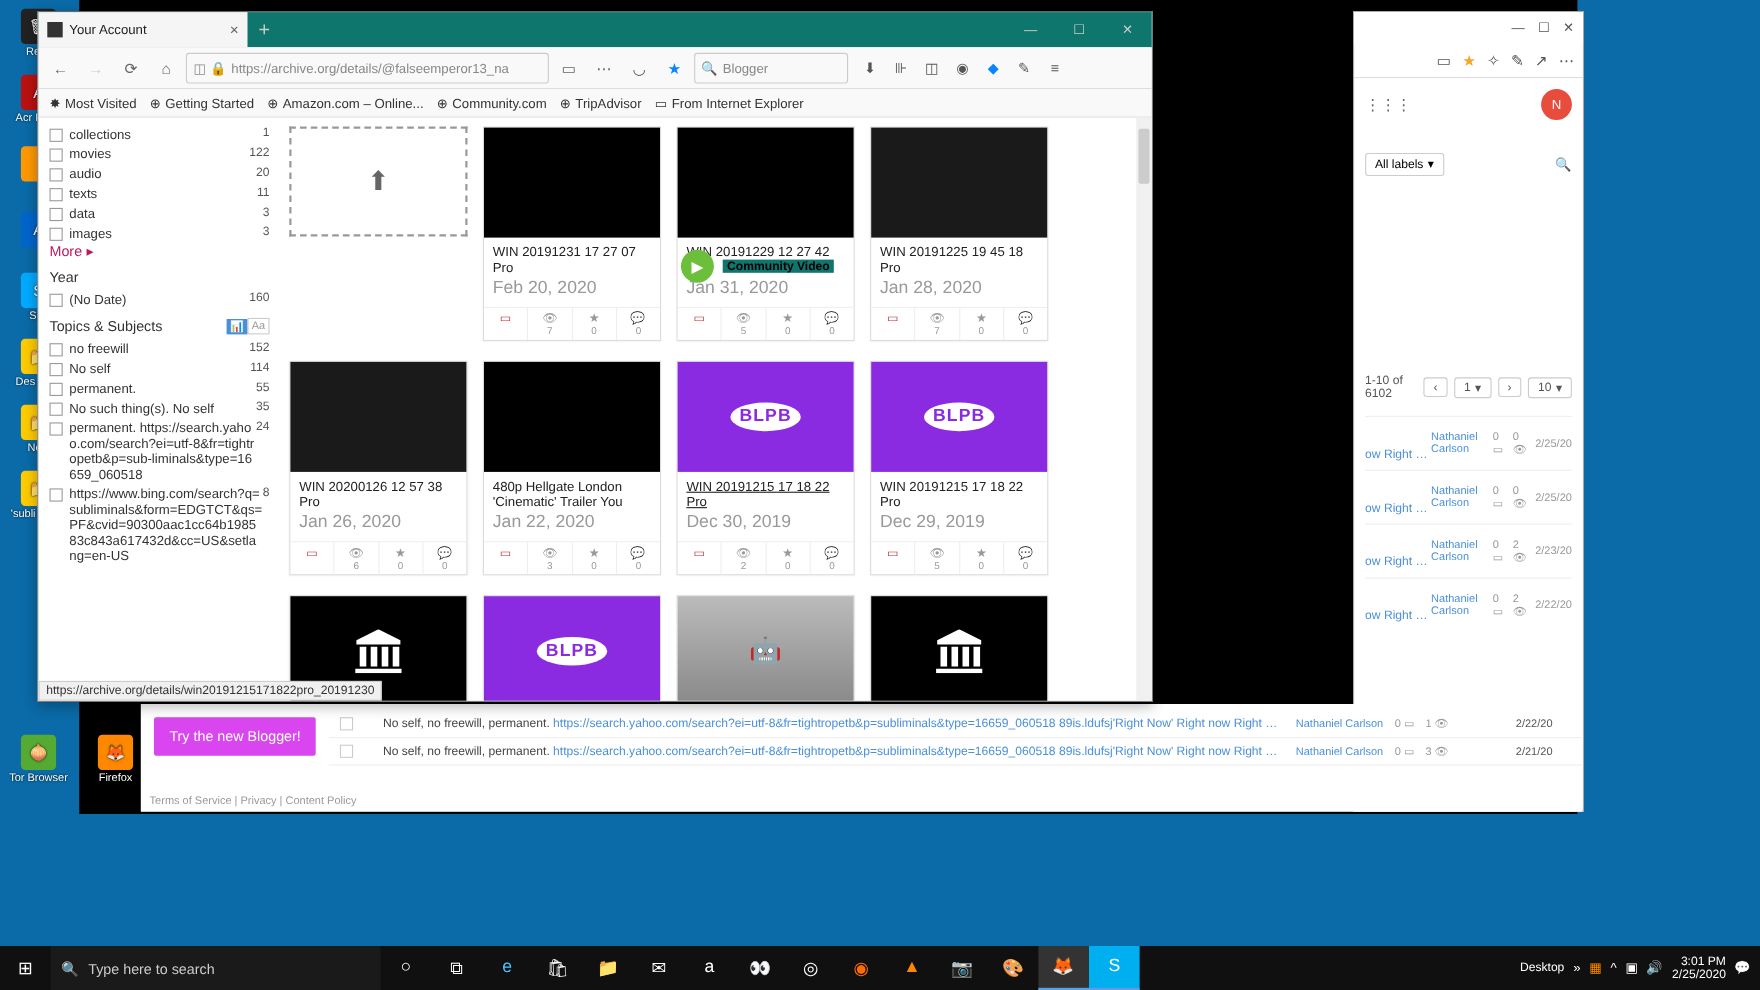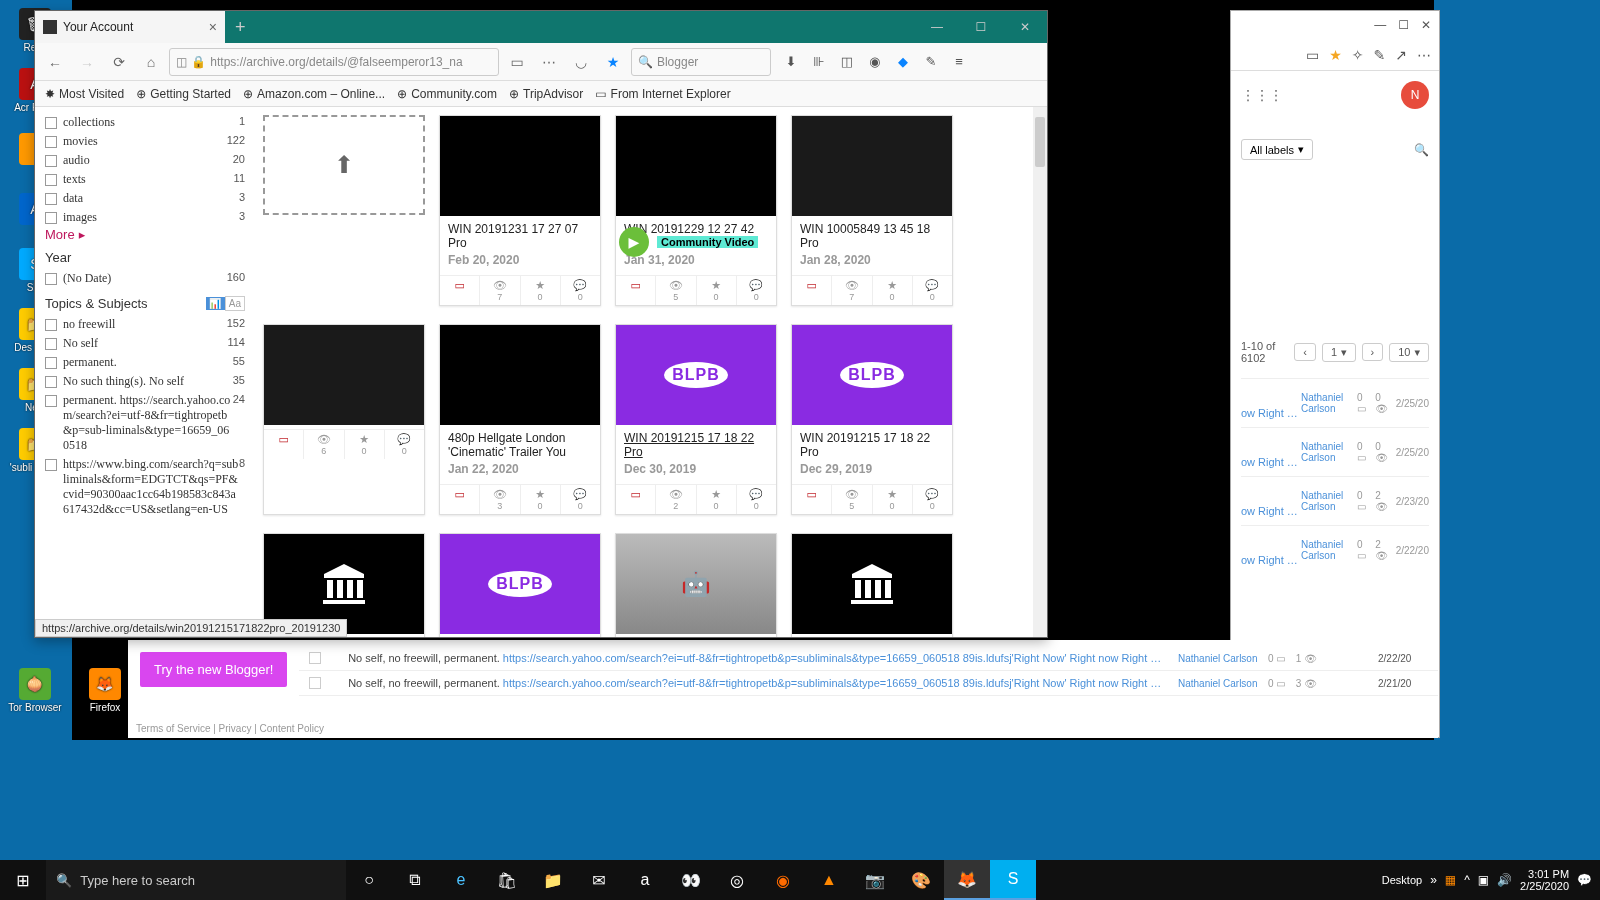--- a/index.html
+++ b/index.html
@@ -35,43 +35,43 @@
 .ff-content { flex:1; overflow:hidden; position:relative; background:#fff;}
 .ff-status { position:absolute; bottom:0; left:0; background:#f0f0f0; border:1px solid #ccc; font-size:11px; padding:2px 6px; color:#333; z-index:10;}
 .ff-scroll { position:absolute; right:0; top:0; width:14px; height:100%; background:#f0f0f0; }
 .ff-scroll-thumb{position:absolute;right:2px;top:10px;width:10px;height:50px;background:#ccc;border-radius:2px;}
 
 
 .archive { display:flex; height:100%; }
 .sidebar { width: 220px; padding:6px 10px; font-size:12px; color:#333; overflow:hidden;}
 .sidebar .row { display:flex; align-items:flex-start; padding:2px 0; }
 .sidebar .cb { width:12px;height:12px;border:1px solid #999;margin-right:6px;flex-shrink:0;margin-top:2px;}
-.sidebar .label { flex:1; word-break:break-all;font-family:Liberation Serif, serif;}
+.sidebar .label { flex:1; word-break:break-all;}
 .sidebar .count { color:#555; font-size:11px;}
 .sidebar h4 { font-size:13px; font-weight:normal; color:#333; margin:8px 0 4px; }
 .more { color:#be185d; font-size:13px; display:flex;align-items:center;gap:4px;}
 .grid { flex:1; padding:4px; overflow:hidden; position:relative;}
 .cards { display:flex; flex-wrap:wrap; gap:18px 14px; padding:4px;}
 .card { width:162px; background:#fff; border:1px solid #ddd; box-shadow:0 1px 2px rgba(0,0,0,.1);}
 .thumb { width:100%; height:100px; background:#000; display:flex;align-items:center;justify-content:center;color:#fff;font-size:24px;}
 .thumb.purple{background:#8a2be2;font-weight:bold;letter-spacing:1px;}
 .thumb.pillar{background:#000;}
 .thumb.dashed{background:#fff;border:2px dashed #999;}
 .card-body{padding:6px 8px 4px;}
 .card-title{font-size:12px;color:#222;line-height:1.2;margin-bottom:2px;}
 .card-title.u{text-decoration:underline;}
-.card-date{font-size:12px;color:#999;font-weight:bold;}
+.card-date{font-size:16px;color:#999;}
 .card-stats{display:flex;border-top:1px solid #eee;margin-top:4px;}
 .card-stats .cell{flex:1;display:flex;flex-direction:column;align-items:center;padding:3px 0;border-left:1px solid #eee;font-size:9px;color:#999;}
 .card-stats .cell:first-child{border-left:none;}
 .card-stats .cell .ico{font-size:11px;color:#999;}
 .card-stats .cell.movie .ico{color:#c1272d;}
 .cv-badge{position:absolute;left:364px;top:120px;display:flex;align-items:center;gap:8px;z-index:5;}
 .cv-badge .circ{width:30px;height:30px;border-radius:50%;background:#6bbf3a;display:flex;align-items:center;justify-content:center;color:#fff;font-size:14px;}
-.cv-badge .txt{background:#5eead4;font-size:11px;font-weight:bold;padding:0 4px;}
+.cv-badge .txt{background:#0f766e;font-size:11px;font-weight:bold;padding:0 4px;}
 
 
 .chrome { position:absolute; left:1230px; top:10px; width:210px; height:728px; background:#fff; border:1px solid #aaa;}
 .chrome-title{height:28px;background:#fff;display:flex;justify-content:flex-end;align-items:center;gap:12px;padding:0 8px;color:#555;font-size:12px;}
 .chrome-tb{height:32px;border-bottom:1px solid #ddd;display:flex;align-items:center;justify-content:flex-end;gap:10px;padding:0 8px;color:#555;font-size:14px;}
 .chrome-body{padding:10px;font-size:12px;}
 .avatar{width:28px;height:28px;border-radius:50%;background:#e74c3c;color:#fff;display:flex;align-items:center;justify-content:center;margin-left:auto;}
 .labels-pill{border:1px solid #ccc;border-radius:3px;padding:3px 8px;font-size:11px;display:inline-flex;align-items:center;gap:4px;}
 .pager{display:flex;align-items:center;gap:6px;font-size:11px;color:#555;margin-top:180px;}
 .pager .pill{border:1px solid #ccc;border-radius:3px;padding:2px 8px;display:flex;align-items:center;gap:4px;}
@@ -434,21 +434,21 @@
                 </div>
                 <div class="cell">
                   <span class="ico">💬</span>
                   <span>0</span>
                 </div>
               </div>
             </div>
             <div class="card">
               <div class="thumb" style="background:#1a1a1a"></div>
               <div class="card-body">
-                <div class="card-title ">WIN 10005849 13 45 18 Pro</div>
+                <div class="card-title ">WIN 20191225 19 45 18 Pro</div>
                 <div class="card-date">Jan 28, 2020</div>
               </div>
               <div class="card-stats">
                 <div class="cell movie">
                   <span class="ico">▭</span>
                 </div>
                 <div class="cell">
                   <span class="ico">👁</span>
                   <span>7</span>
                 </div>
@@ -457,20 +457,24 @@
                   <span>0</span>
                 </div>
                 <div class="cell">
                   <span class="ico">💬</span>
                   <span>0</span>
                 </div>
               </div>
             </div>
             <div class="card">
               <div class="thumb" style="background:#1a1a1a"></div>
+              <div class="card-body">
+                <div class="card-title ">WIN 20200126 12 57 38 Pro</div>
+                <div class="card-date">Jan 26, 2020</div>
+              </div>
               <div class="card-stats">
                 <div class="cell movie">
                   <span class="ico">▭</span>
                 </div>
                 <div class="cell">
                   <span class="ico">👁</span>
                   <span>6</span>
                 </div>
                 <div class="cell">
                   <span class="ico">★</span>

